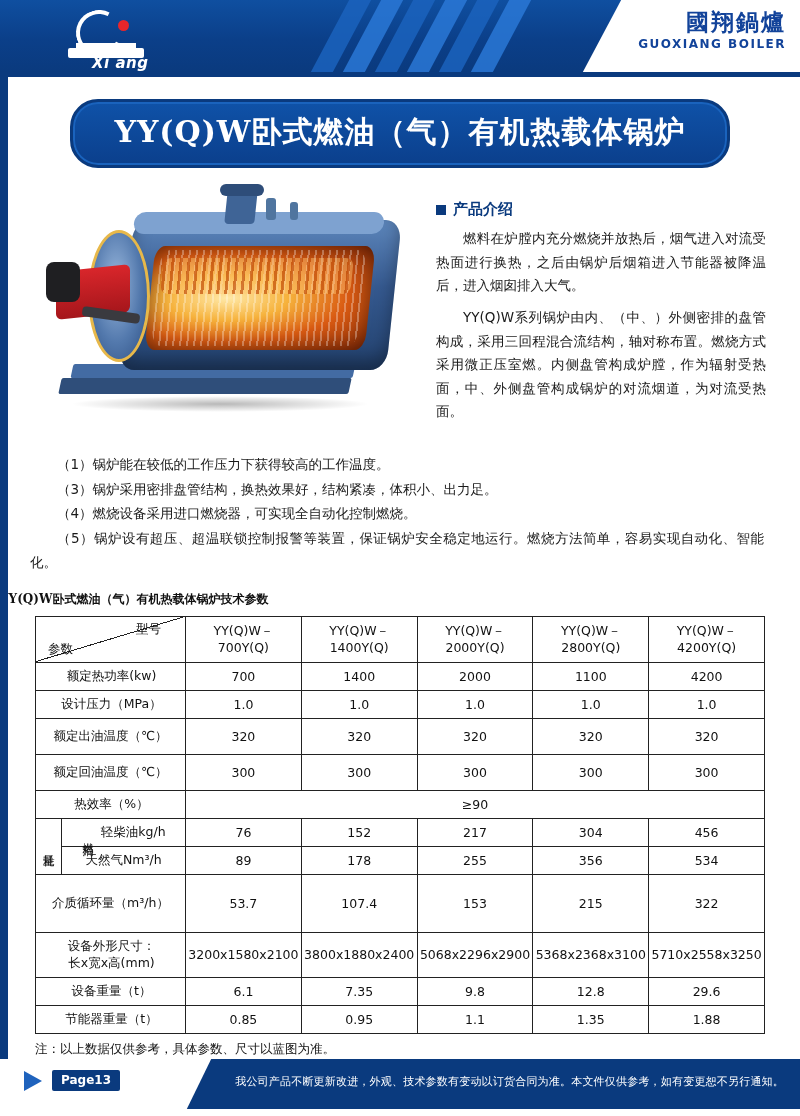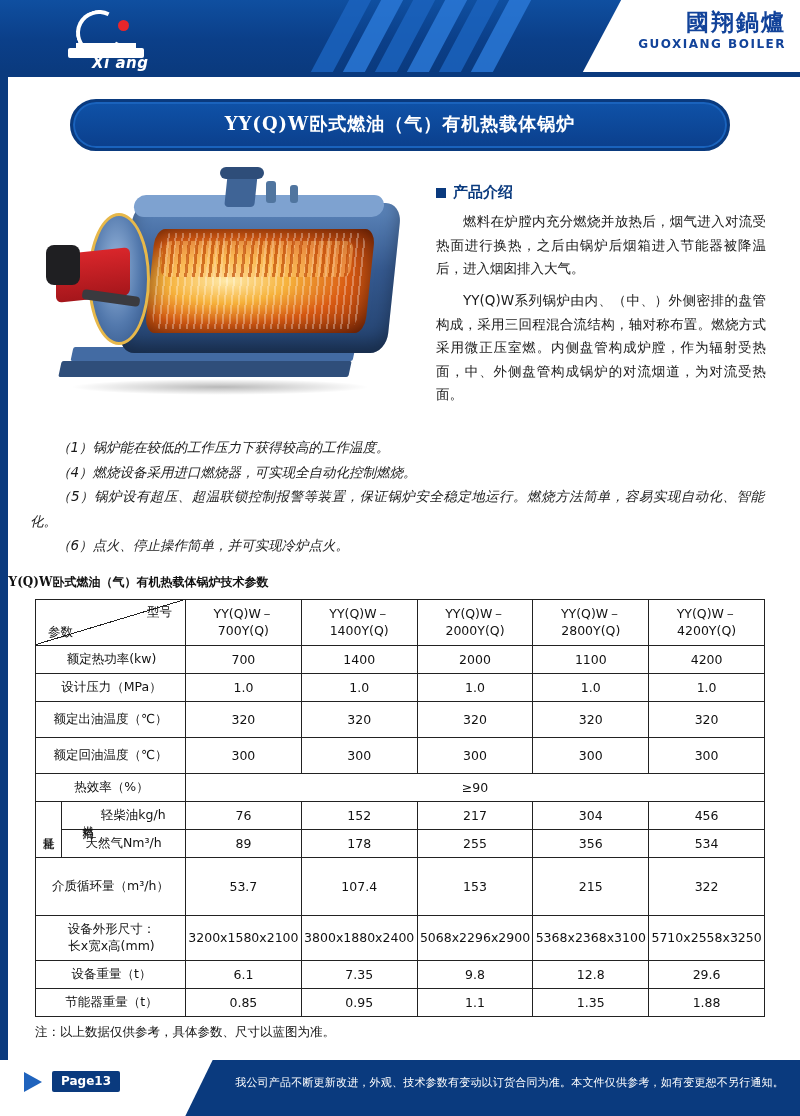--- a/index.html
+++ b/index.html
@@ -91,21 +91,21 @@
     width: 660px;
     position: relative;
   }
   .title-banner {
     background: linear-gradient(180deg,#0f52a8 0%, #0b3f8c 100%);
     border: 3px solid #0a3a7e;
     border-radius: 28px;
     color: #ffffff;
     font-family: "DejaVu Serif", "Liberation Serif", serif;
     font-weight: bold;
-    font-size: 18px;
+    font-size: 30px;
     text-align: center;
     padding: 10px 6px 12px 6px;
     letter-spacing: 1px;
     box-shadow: inset 0 0 0 2px #1a63bd;
   }
 
   
   .prod-row {
     margin-top: 14px;
     display: flex;
@@ -213,21 +213,21 @@
     color: #1a1a1a;
     text-indent: 2em;
     text-align: justify;
   }
 
   
   .features {
     padding: 14px 36px 0 30px;
   }
   .features ol {
-    list-style:none; margin:6px 0 8px 0; padding:0;font-style:italic;
+    list-style:none; margin:6px 0 8px 0; padding:0;
   }
   .features li {
     font-size: 13.5px;
     line-height: 1.82;
     color:#1a1a1a;
     text-indent: 2em;
     text-align: justify;
   }
 
   
@@ -256,41 +256,41 @@
     width: 150px;
     padding-left: 4px;
   }
   .corner {
     position:relative; height:46px; width:150px; padding:0 !important;
   }
   .corner .diag {
     position:absolute; left:0; top:0; width:100%; height:100%;
     background: linear-gradient(to bottom right, transparent calc(50% - 1px), #222 calc(50% - 1px), #222 calc(50% + 0px), transparent calc(50% + 0px));
   }
-  .corner .tr { position:absolute; right:13px; top:4px; }
+  .corner .tr { position:absolute; right:24px; top:4px; }
   .corner .bl { position:absolute; left:12px; bottom:4px;text-align:right; }
   .vert-cell {
     width: 26px; padding:0 !important;
   }
   .vert-txt {
     writing-mode: vertical-rl;
     text-orientation: upright;
     letter-spacing: 1px;
     margin: 0 auto;
     line-height: 1.05;
     font-size: 12px;
   }
   .note {
     width:730px; margin: 7px auto 0 auto;
     font-size: 12.5px; color:#111;
   }
 
   
   .footer {
-    position:absolute; left:0; bottom:0; width:100%; height:56px;
+    position:absolute; left:0; bottom:7px; width:100%; height:50px;
     background:#0a3a7e;
   }
   .footer .wedge {
     position:absolute; left:0; top:0; height:100%; width:175px;
     background:#ffffff;
   }
   .footer .wedge:after{
     content:""; position:absolute; right:-24px; top:0; width:50px; height:100%;
     background:#ffffff; transform: skewX(-26deg);
   }
@@ -372,23 +372,23 @@
       <span>产品介绍</span>
     </div>
     <p>燃料在炉膛内充分燃烧并放热后，烟气进入对流受热面进行换热，之后由锅炉后烟箱进入节能器被降温后，进入烟囱排入大气。</p>
     <p>YY(Q)W系列锅炉由内、（中、）外侧密排的盘管构成，采用三回程混合流结构，轴对称布置。燃烧方式采用微正压室燃。内侧盘管构成炉膛，作为辐射受热面，中、外侧盘管构成锅炉的对流烟道，为对流受热面。</p>
   </div>
 </div>
 
 <div class="features">
   <ol>
     <li>（1）锅炉能在较低的工作压力下获得较高的工作温度。</li>
+    <li>（3）锅炉采用密排盘管结构，换热效果好，结构紧凑，体积小、出力足。</li>
     <li>（4）燃烧设备采用进口燃烧器，可实现全自动化控制燃烧。</li>
     <li>（5）锅炉设有超压、超温联锁控制报警等装置，保证锅炉安全稳定地运行。燃烧方法简单，容易实现自动化、智能化。</li>
-    <li>（6）点火、停止操作简单，并可实现冷炉点火。</li>
   </ol>
 </div>
 
 <div class="table-title">YY(Q)W卧式燃油（气）有机热载体锅炉技术参数</div>
 
 <table class="spec">
   <tbody>
       <tr>
     <td class="corner" colspan="2">
       <div class="diag"></div>

